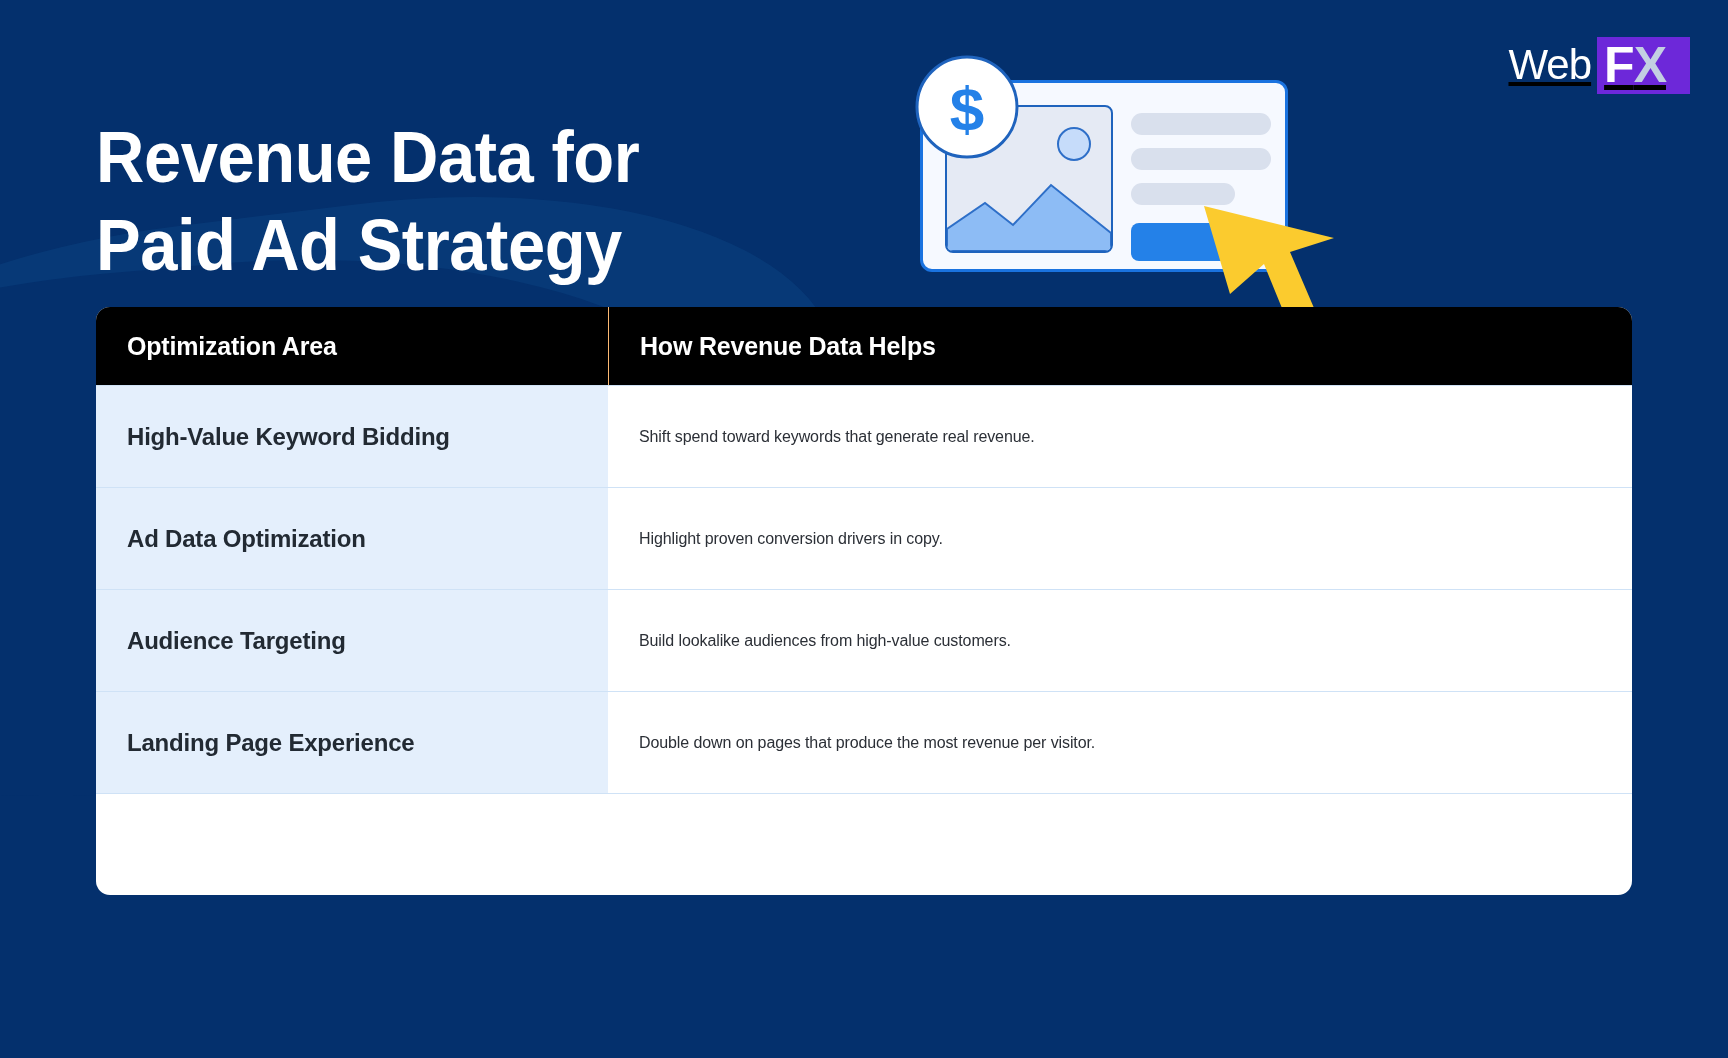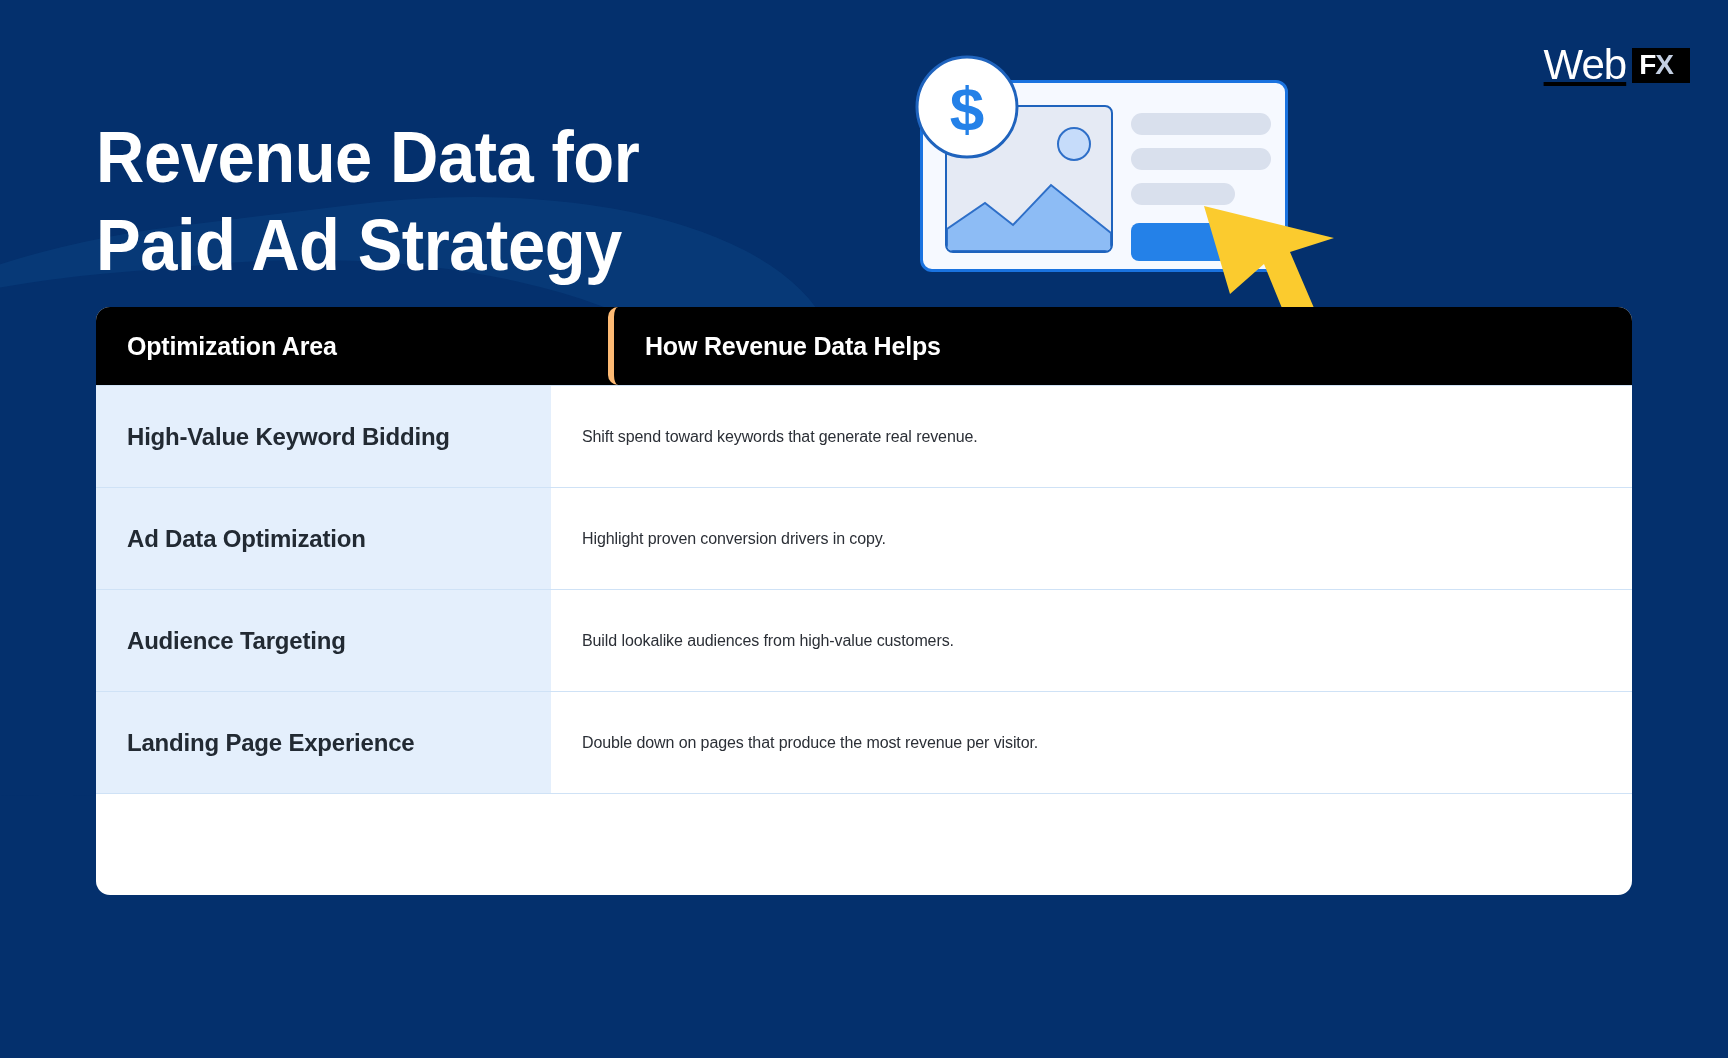--- a/index.html
+++ b/index.html
@@ -69,23 +69,23 @@
   }
   .logo-web {
     color: #ffffff;
     font-size: 42px;
     font-weight: 400;
     letter-spacing: -1px;
     line-height: 1;
   }
   .logo-fx {
     margin-left: 6px;
-    background: #000000;
-    padding: 3px 17px 4px 7px;
-    font-size: 28px;
+    background: #6d28d9;
+    padding: 3px 24px 4px 7px;
+    font-size: 50px;
     font-weight: 700;
     line-height: 1;
     letter-spacing: -1px;
   }
   .logo-f { color: #ffffff; }
   .logo-x { color: #c3cfe2; }
 
   
   .illo {
     position: absolute;
@@ -177,31 +177,30 @@
     color: #ffffff;
     font-size: 25px;
     font-weight: 700;
     letter-spacing: -0.2px;
   }
   .th-1 { width: 512px; padding-left: 31px; box-sizing: border-box; }
   .th-2 {
     flex: 1;
     padding-left: 31px;
     box-sizing: border-box;
-    border-left: 6px solid #fdba74;
-    border-radius: 10px;
+    border-left: 1px solid #fdba74;
   }
   .trow {
     display: flex;
     min-height: 101px;
     border-top: 1px solid #cfe2f6;
   }
   .trow:first-of-type { border-top: none; }
   .td-area {
-    width: 455px;
+    width: 512px;
     box-sizing: border-box;
     background: #e4effc;
     padding: 0 31px;
     display: flex;
     align-items: center;
     color: #222a33;
     font-size: 24px;
     font-weight: 700;
     letter-spacing: -0.2px;
   }

